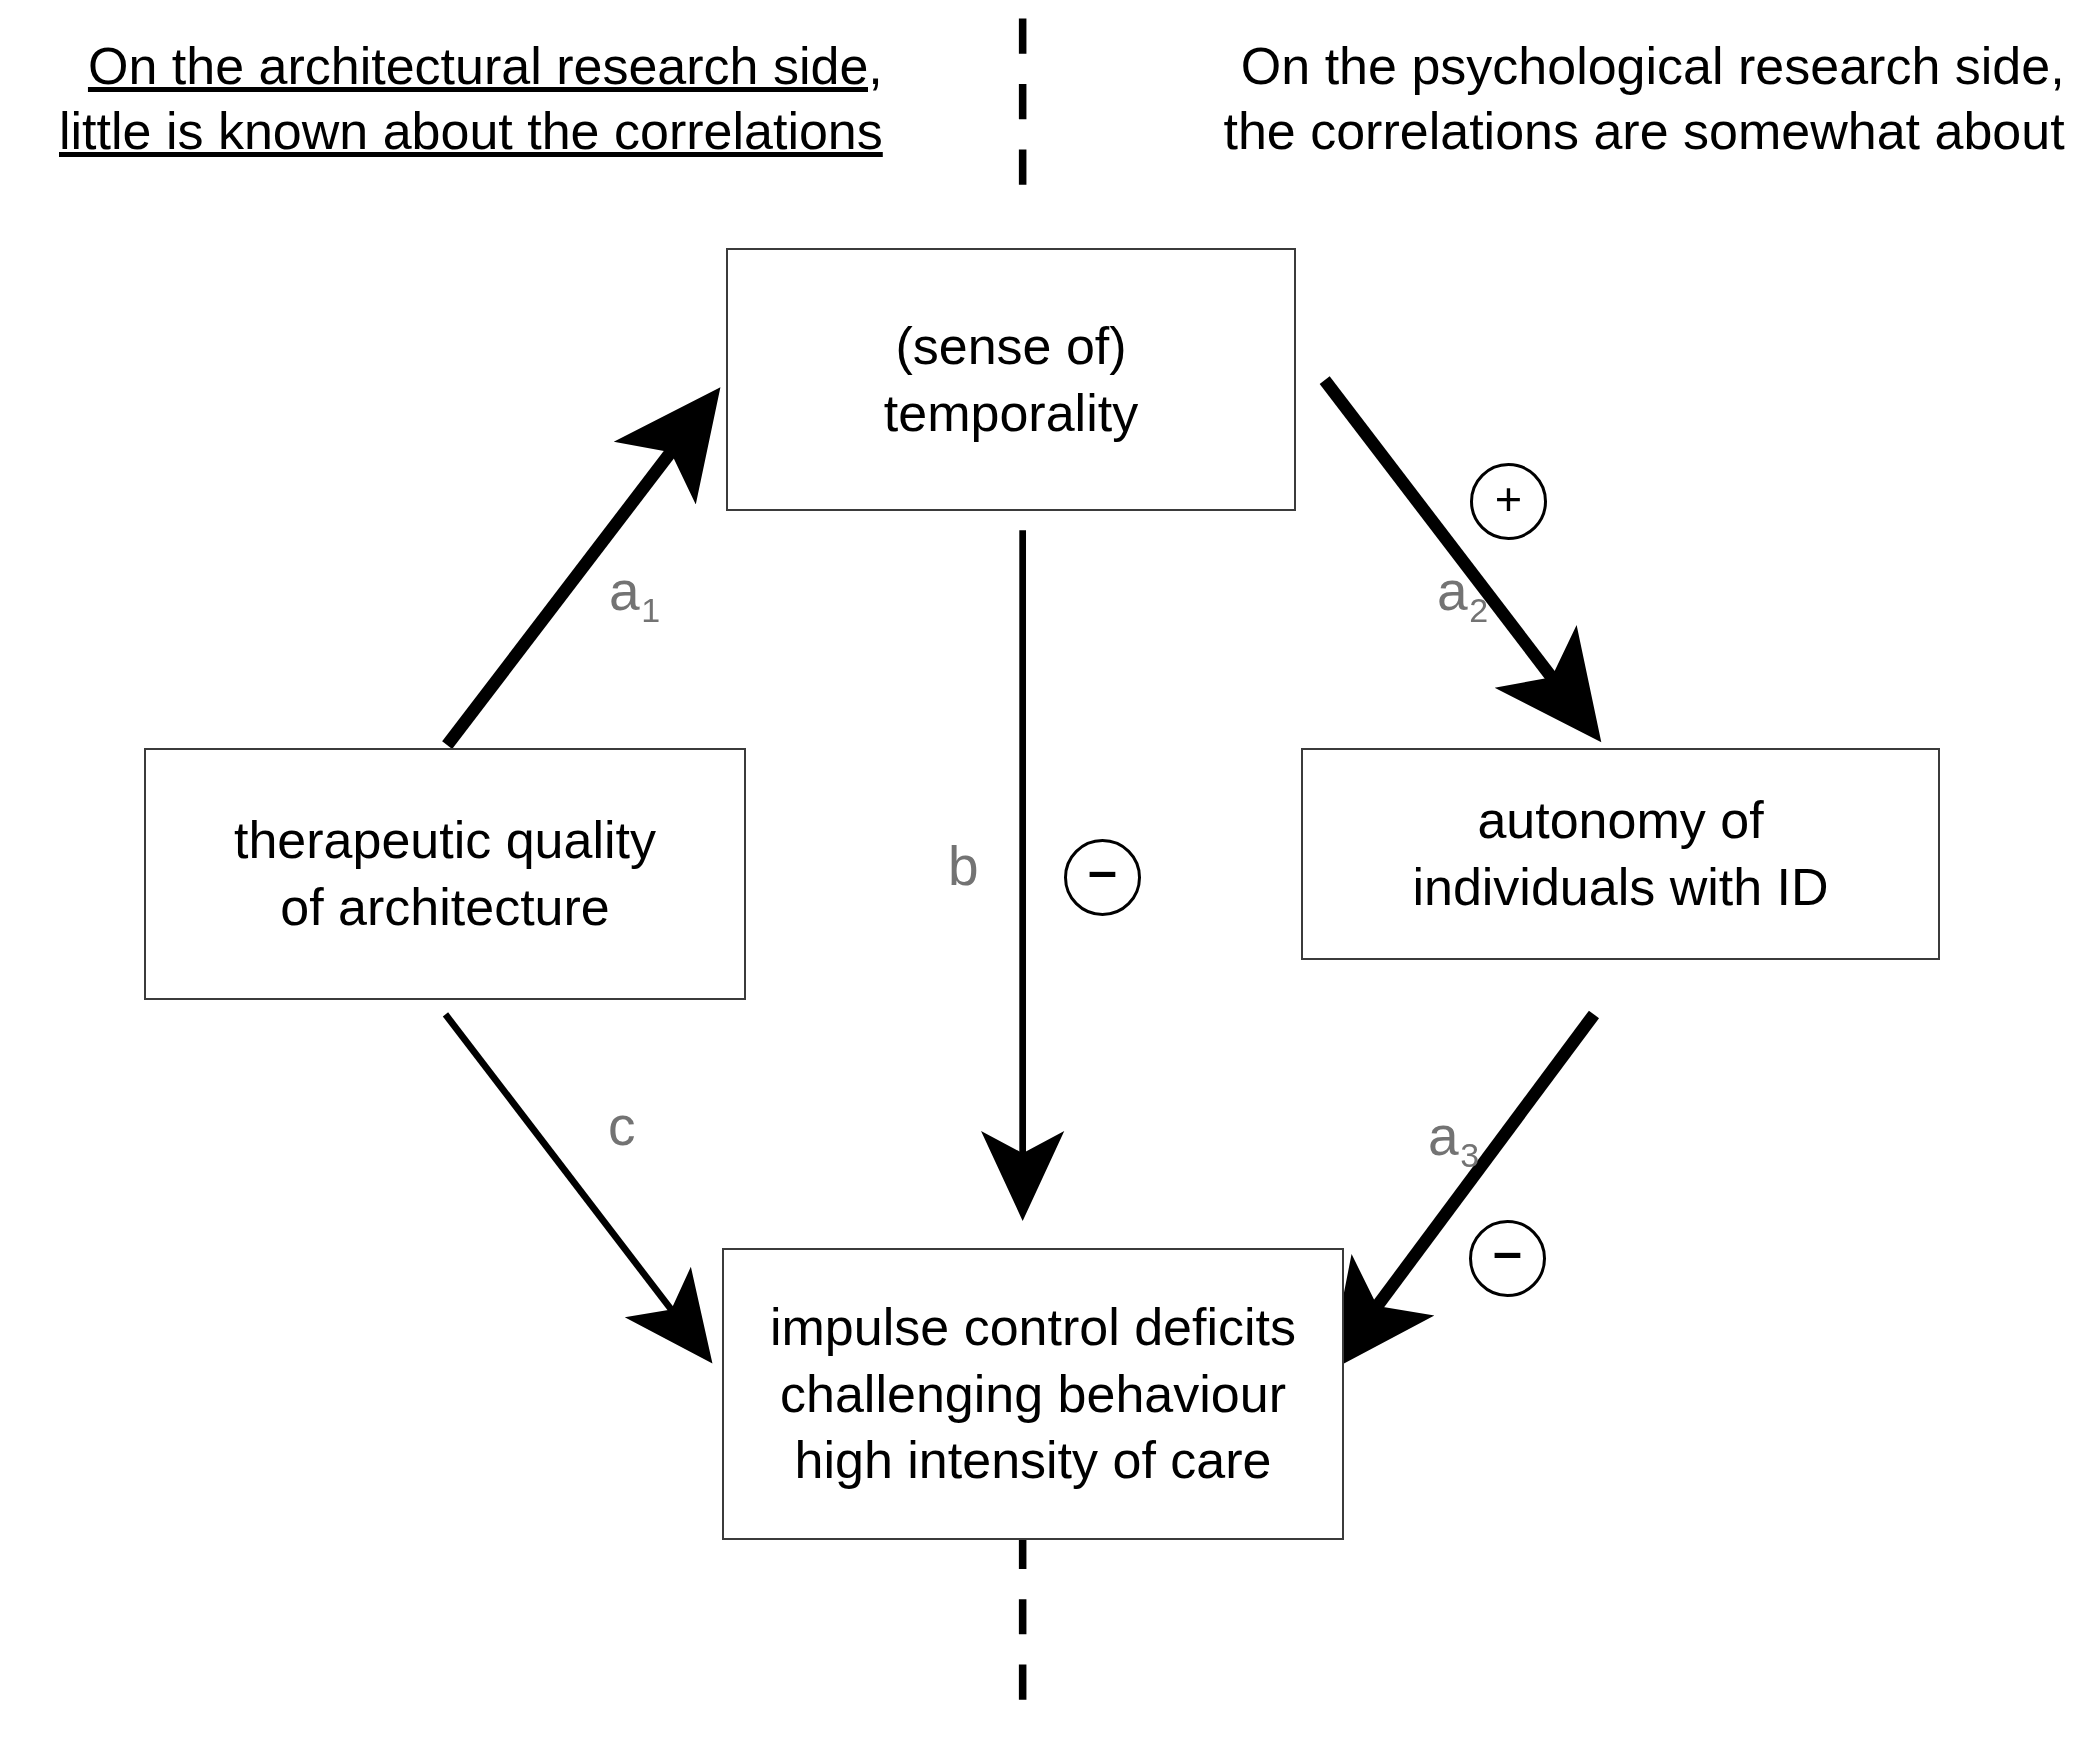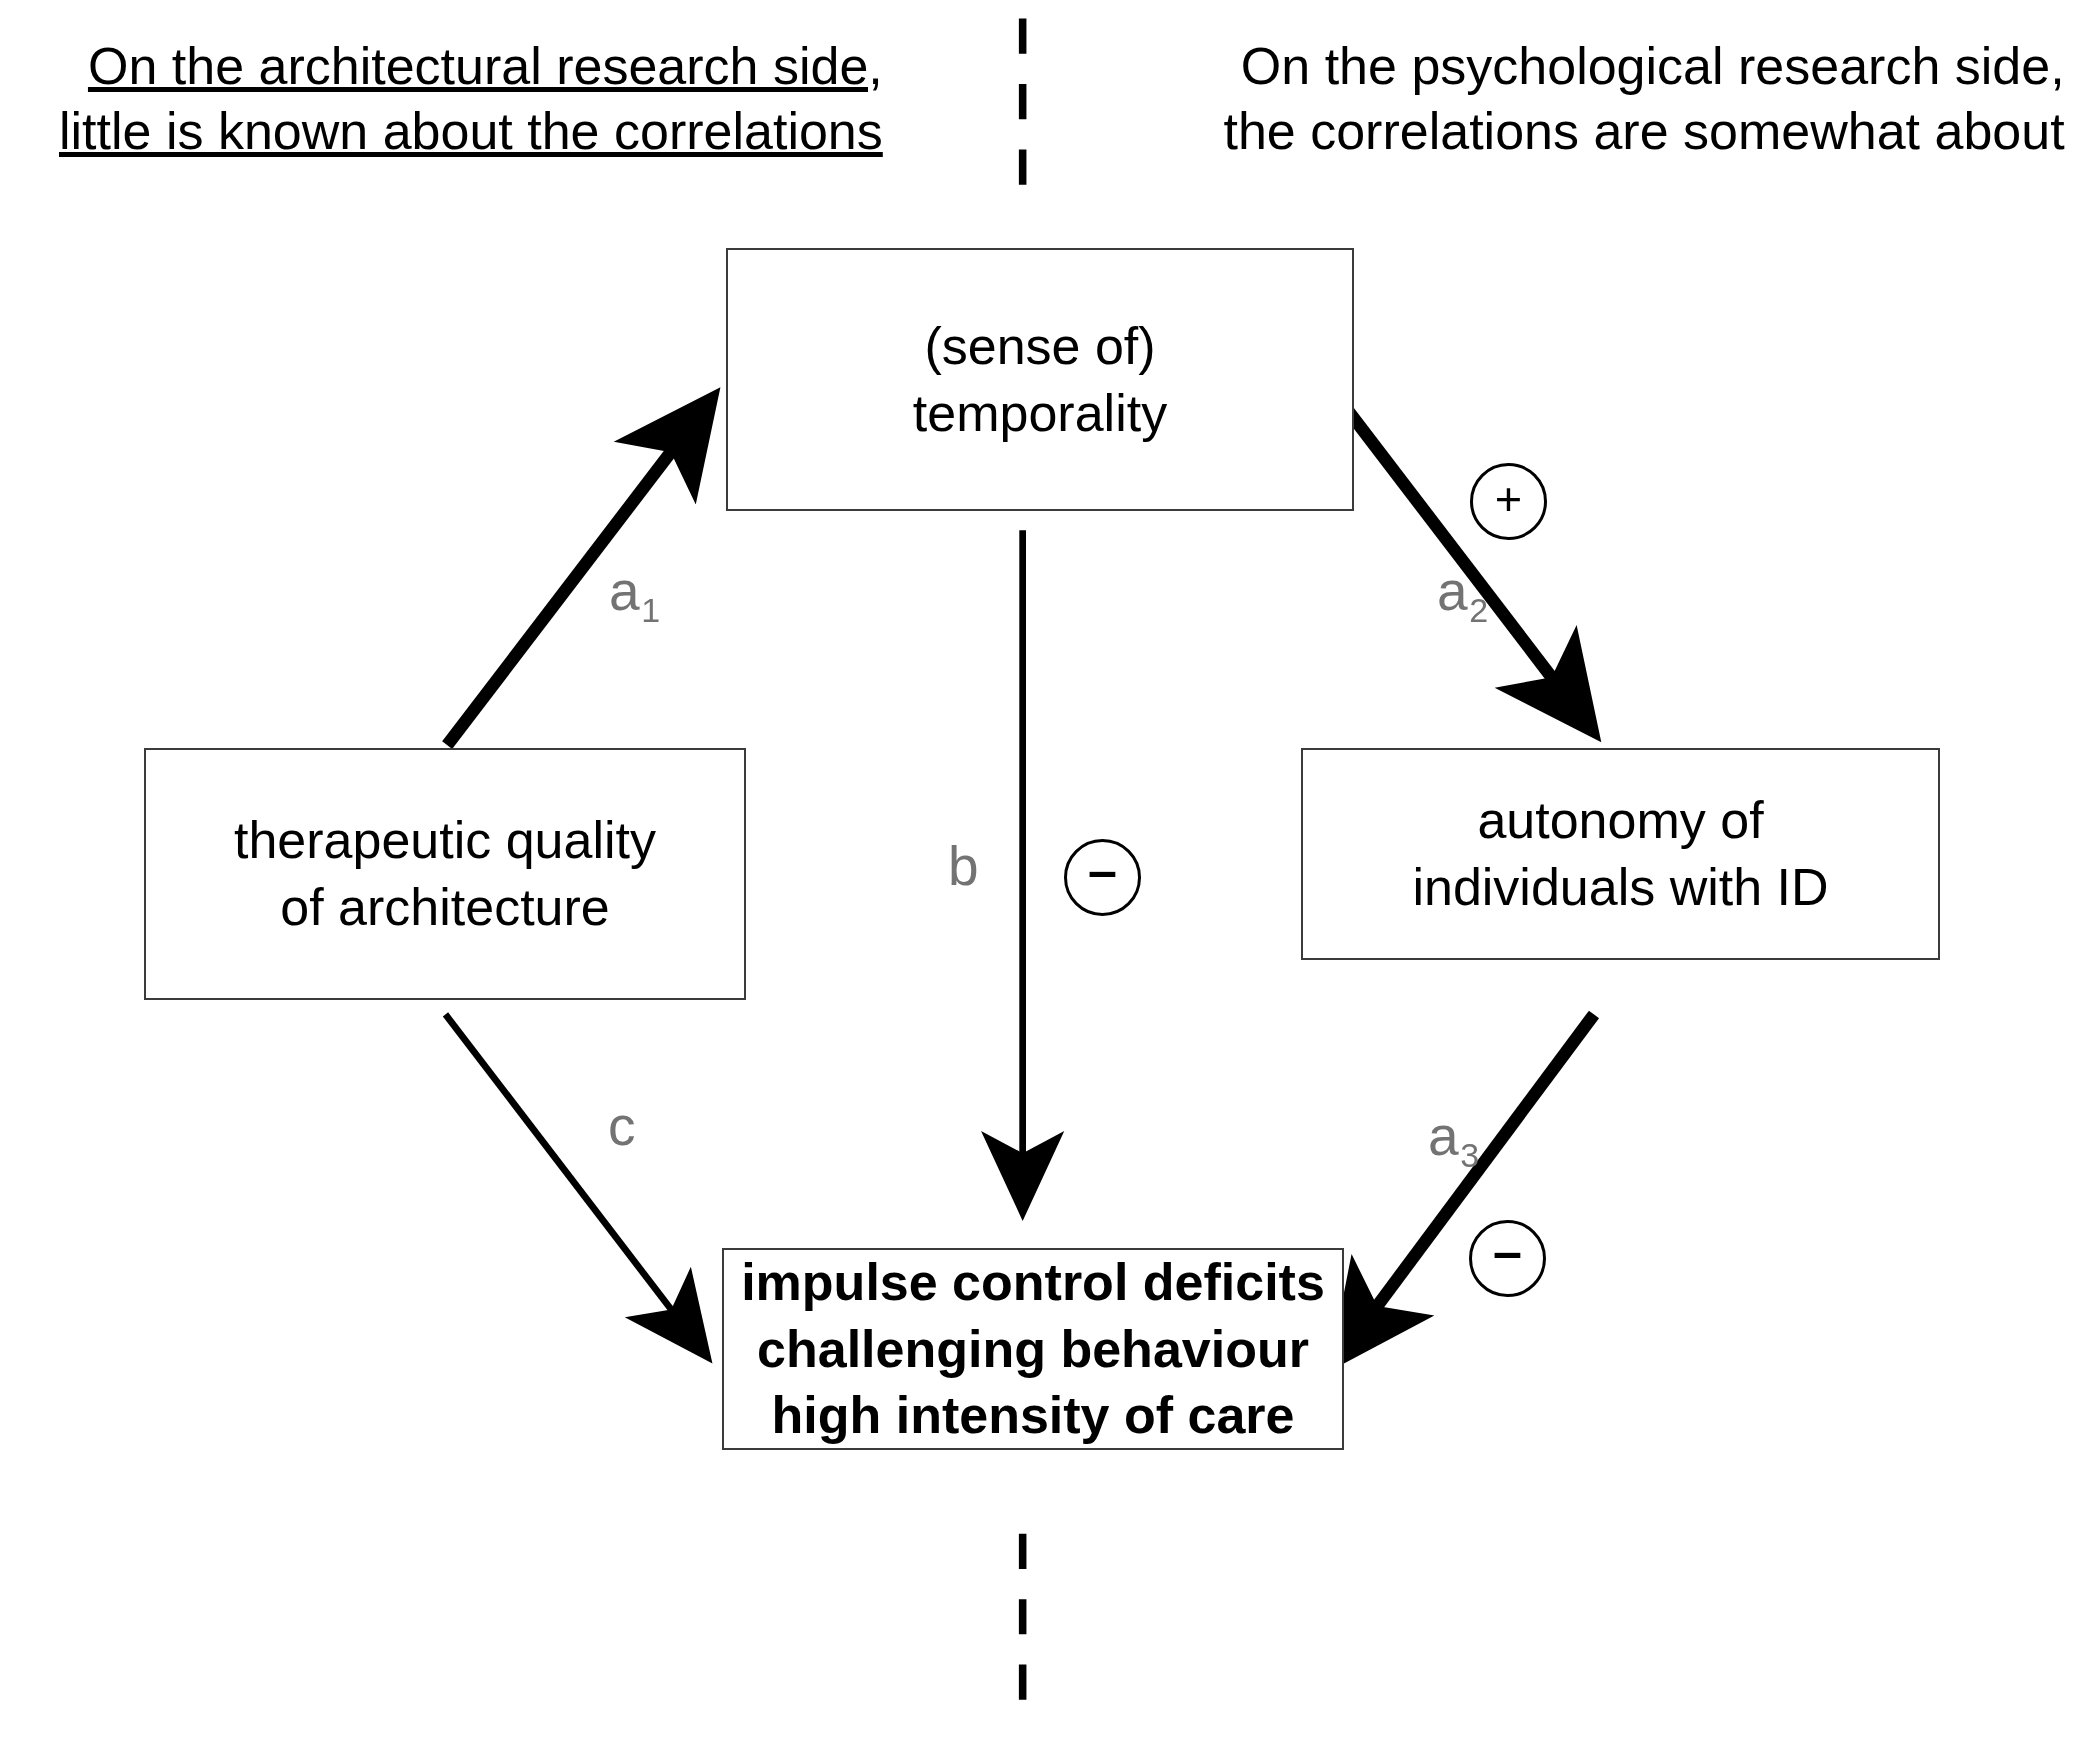--- a/index.html
+++ b/index.html
@@ -40,24 +40,24 @@
     background: #ffffff;
     display: flex;
     align-items: center;
     justify-content: center;
     text-align: center;
     font-size: 52px;
     line-height: 1.28;
     color: #000000;
     white-space: pre-line;
   }
-  #box-temporality { left: 726px;  top: 248px;  width: 628px; height: 263px; }
+  #box-temporality { left: 726px;  top: 248px;  width: 570px; height: 263px; }
   #box-architecture{ left: 144px;  top: 748px;  width: 602px; height: 252px; }
   #box-autonomy    { left: 1301px; top: 748px;  width: 639px; height: 212px; }
-  #box-outcomes    { left: 722px;  top: 1248px; width: 622px; height: 202px; font-weight: bold; }
+  #box-outcomes    { left: 722px;  top: 1248px; width: 622px; height: 292px; }
 
   #diagram-svg {
     position: absolute;
     left: 0;
     top: 0;
     width: 2073px;
     height: 1762px;
   }
   .path-label {
     position: absolute;

